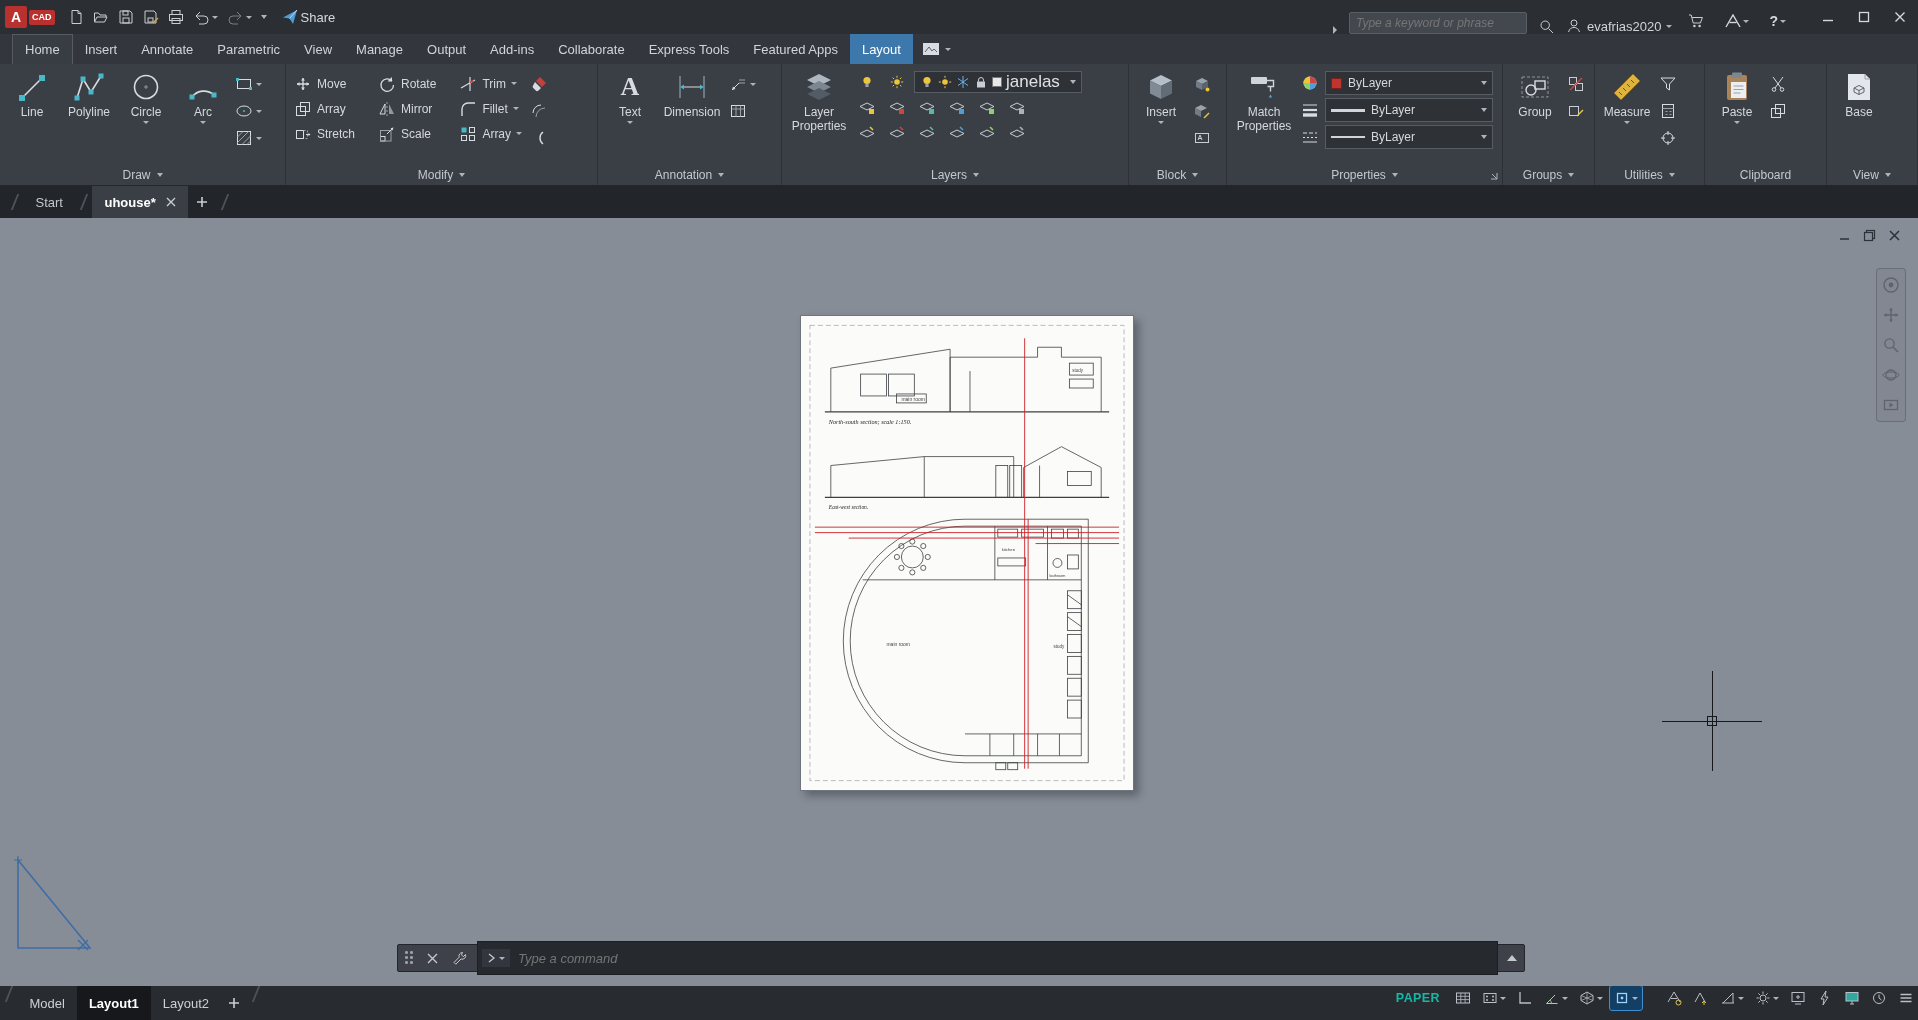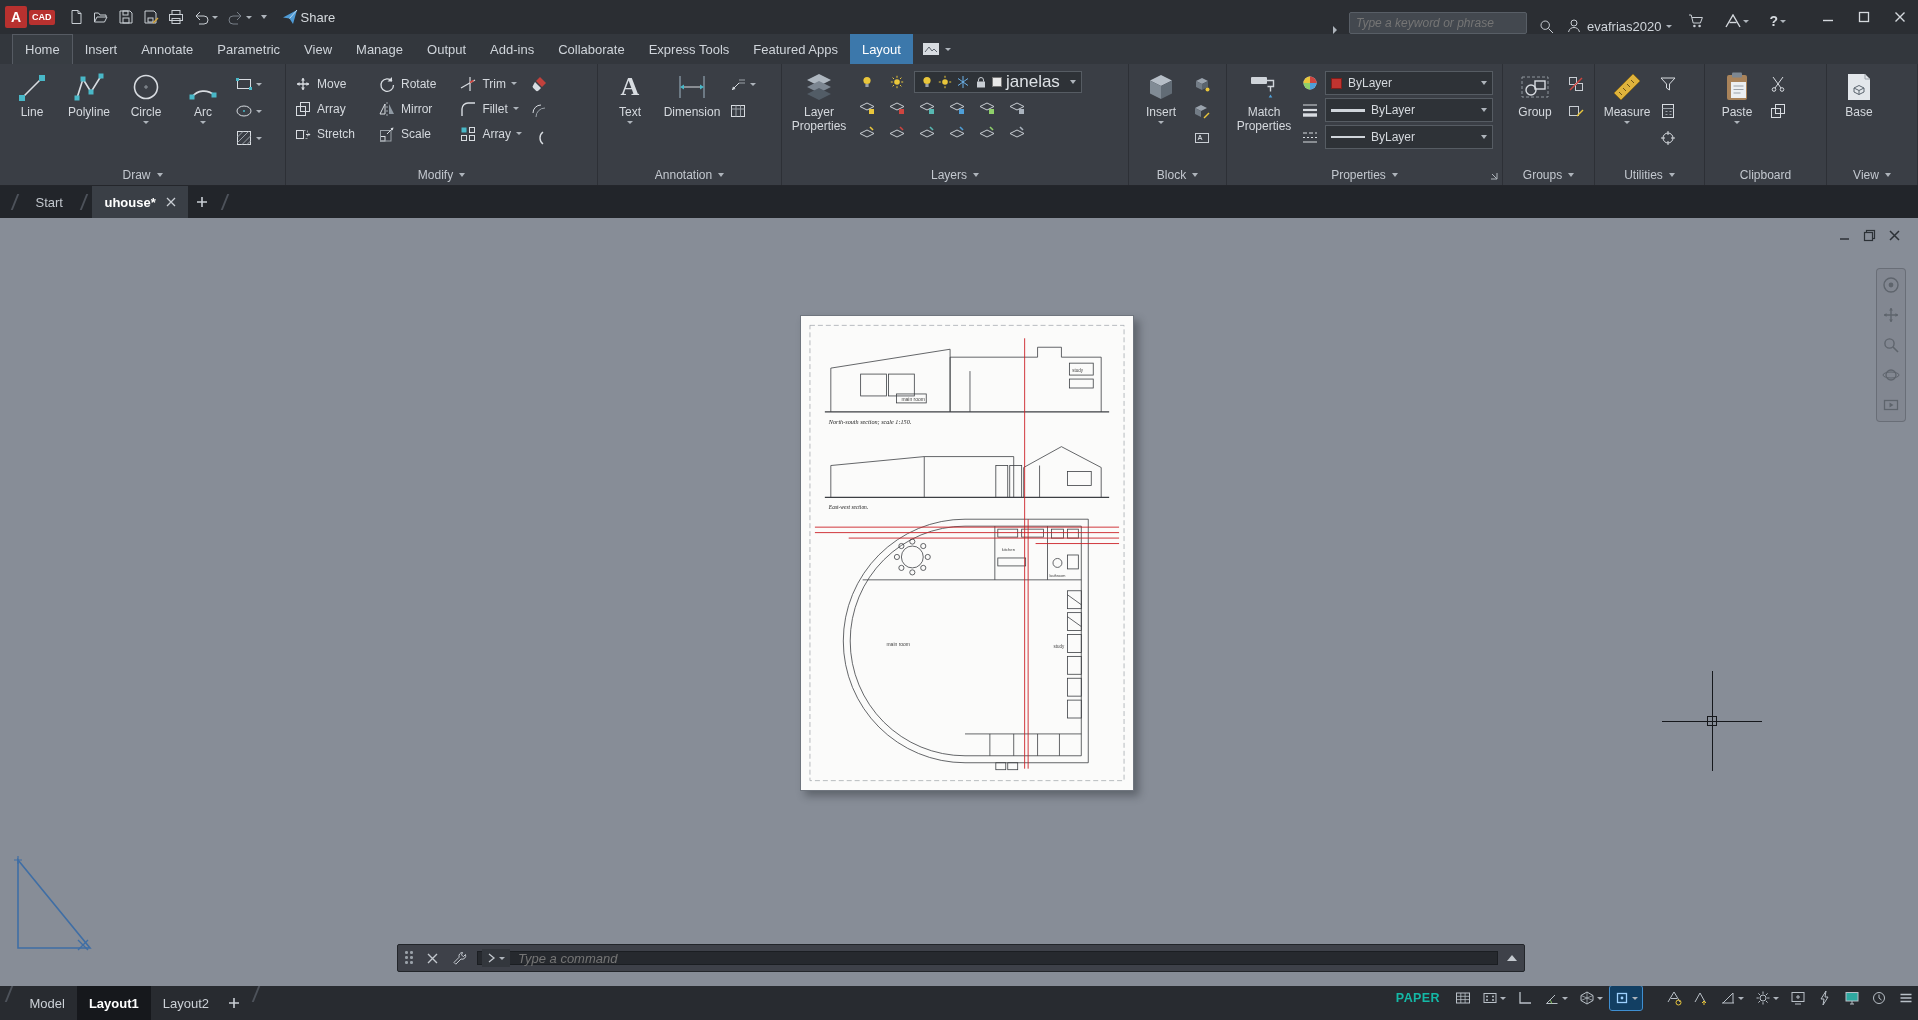--- a/index.html
+++ b/index.html
@@ -75,21 +75,21 @@
 .nav-ic{width:20px;height:20px;display:flex;align-items:center;justify-content:center;opacity:.8;cursor:pointer}
 .crosshair{position:absolute;left:1662px;top:453px;width:100px;height:100px;pointer-events:none}
 .ch-h{position:absolute;left:0;top:49.5px;width:100px;height:1px;background:#16181c}
 .ch-v{position:absolute;left:49.5px;top:0;width:1px;height:100px;background:#16181c}
 .ch-box{position:absolute;left:45px;top:45px;width:10px;height:10px;border:1px solid #16181c}
 .ucs{position:absolute;left:12px;top:638px}
 .cmdbar{position:absolute;left:397px;top:726px;width:1128px;height:28px;background:rgba(57,61,68,.94);border:1px solid #22252a;display:flex;align-items:center;padding:0 7px;gap:9px;border-radius:2px}
 .grip{display:grid;grid-template-columns:repeat(2,4px);grid-auto-rows:4px;gap:1px;cursor:grab}
 .grip i{width:2.5px;height:2.5px;background:#9aa1a8;border-radius:50%}
 .cmdbtn{width:18px;height:20px;display:flex;align-items:center;justify-content:center;cursor:pointer}
-.cmd-input{flex:1;height:14px;background:#26292e;border:1px solid #1b1e22;display:flex;align-items:center;gap:8px;padding:0 4px}
+.cmd-input{flex:1;height:34px;background:#26292e;border:1px solid #1b1e22;display:flex;align-items:center;gap:8px;padding:0 4px}
 .cmd-prompt{width:28px;height:18px;background:#33373d;display:flex;align-items:center;justify-content:center;gap:3px;cursor:pointer}
 .cmd-input input{flex:1;background:transparent;border:none;outline:none;color:#aab0b7;font-style:italic;font-size:13px;font-family:inherit}
 .uptri{width:0;height:0;border-left:5px solid transparent;border-right:5px solid transparent;border-bottom:6px solid #c3c8ce;cursor:pointer}
 
 .statusbar{height:34px;background:#282b30;display:flex;align-items:flex-start;color:#ccd1d7;font-size:13px;flex:0 0 auto;padding:0 0}
 .sb-tab{padding:0 12px;height:100%;display:flex;align-items:center;cursor:pointer}
 .sb-tab.active{background:#16181c;color:#fff;font-weight:bold}
 .sb-add{width:26px;height:100%;display:flex;align-items:center;justify-content:center;cursor:pointer}
 .sb-right{margin-left:auto;display:flex;align-items:center;gap:3px}
 .paper-btn{font-size:12.5px;font-weight:bold;letter-spacing:.4px;padding:0 8px;cursor:pointer;color:#14b8a6}

